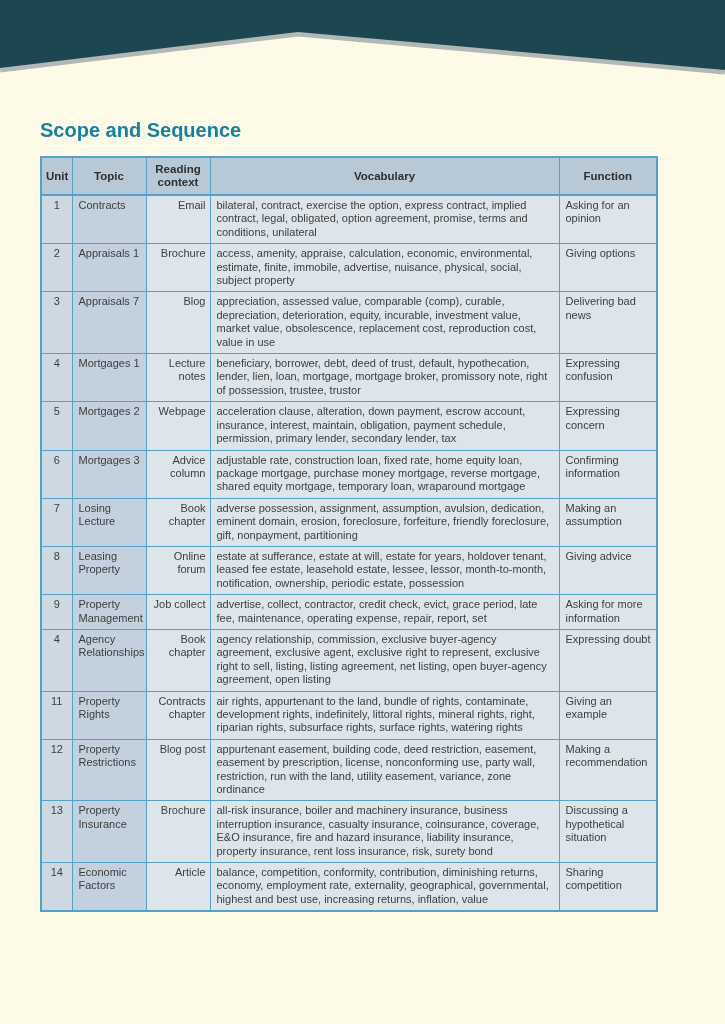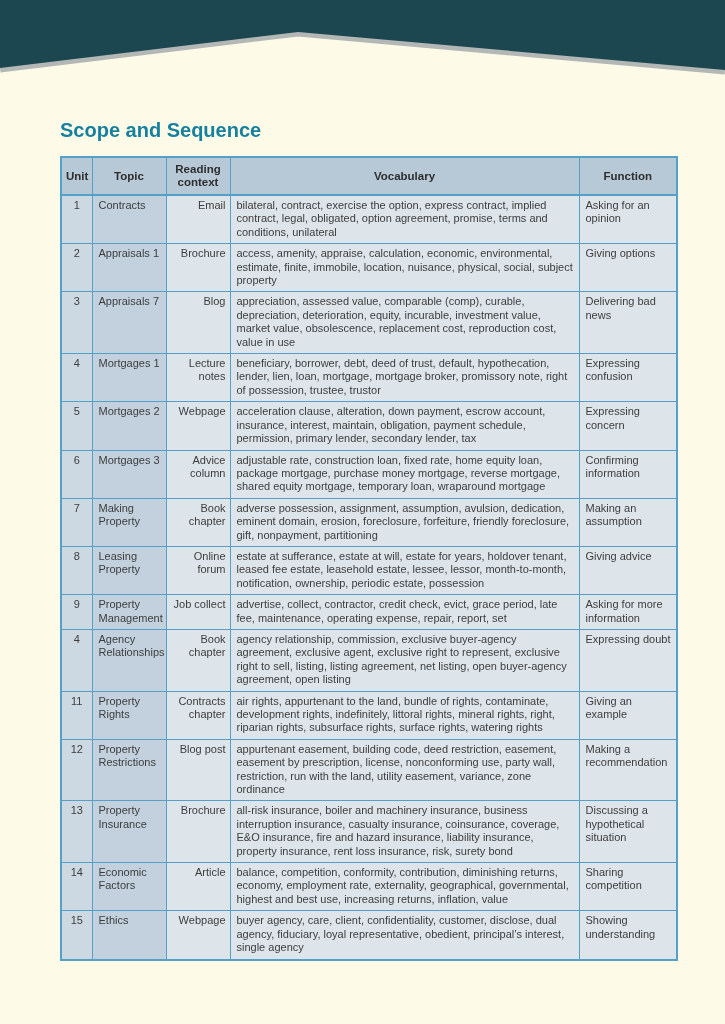--- a/index.html
+++ b/index.html
@@ -12,21 +12,21 @@
   body{
     width:725px;height:1024px;position:relative;overflow:hidden;
     background:var(--cream);
     font-family:"Liberation Sans", sans-serif;
     color:var(--text);
   }
   .banner{position:absolute;top:0;left:0;width:725px;height:92px;display:block;}
   .teal-fill{fill:var(--banner);}
   .cream-fill{fill:var(--cream);}
   .edge-line{stroke:var(--edge);fill:none;}
-  .content{position:absolute;top:92px;left:0;width:623px;padding:27px 49px 0 60px;}
+  .content{position:absolute;top:92px;left:0;width:623px;padding:27px 49px 0 40px;}
   h1.page-title{
     margin:0 0 15px 0;
     font-size:20px;line-height:22px;font-weight:bold;
     color:var(--title);
   }
   table.scope{
     border-collapse:collapse;table-layout:fixed;width:616px;
     border:2px solid var(--border);
   }
   .scope th,.scope td{
@@ -89,21 +89,21 @@
     <td class="topic">Contracts</td>
     <td class="ctx">Email</td>
     <td class="vocab">bilateral, contract, exercise the option, express contract, implied contract, legal, obligated, option agreement, promise, terms and conditions, unilateral</td>
     <td class="func">Asking for an opinion</td>
   </tr>
 
   <tr>
     <td class="unit">2</td>
     <td class="topic">Appraisals 1</td>
     <td class="ctx">Brochure</td>
-    <td class="vocab">access, amenity, appraise, calculation, economic, environmental, estimate, finite, immobile, location, nuisance, physical, social, subject property</td>
+    <td class="vocab">access, amenity, appraise, calculation, economic, environmental, estimate, finite, immobile, advertise, nuisance, physical, social, subject property</td>
     <td class="func">Giving options</td>
   </tr>
 
   <tr>
     <td class="unit">3</td>
     <td class="topic">Appraisals 7</td>
     <td class="ctx">Blog</td>
     <td class="vocab">appreciation, assessed value, comparable (comp), curable, depreciation, deterioration, equity, incurable, investment value, market value, obsolescence, replacement cost, reproduction cost, value in use</td>
     <td class="func">Delivering bad news</td>
   </tr>
@@ -127,21 +127,21 @@
   <tr>
     <td class="unit">6</td>
     <td class="topic">Mortgages 3</td>
     <td class="ctx">Advice column</td>
     <td class="vocab">adjustable rate, construction loan, fixed rate, home equity loan, package mortgage, purchase money mortgage, reverse mortgage, shared equity mortgage, temporary loan, wraparound mortgage</td>
     <td class="func">Confirming information</td>
   </tr>
 
   <tr>
     <td class="unit">7</td>
-    <td class="topic">Making Property</td>
+    <td class="topic">Losing Lecture</td>
     <td class="ctx">Book chapter</td>
     <td class="vocab">adverse possession, assignment, assumption, avulsion, dedication, eminent domain, erosion, foreclosure, forfeiture, friendly foreclosure, gift, nonpayment, partitioning</td>
     <td class="func">Making an assumption</td>
   </tr>
 
   <tr>
     <td class="unit">8</td>
     <td class="topic">Leasing Property</td>
     <td class="ctx">Online forum</td>
     <td class="vocab">estate at sufferance, estate at will, estate for years, holdover tenant, leased fee estate, leasehold estate, lessee, lessor, month-to-month, notification, ownership, periodic estate, possession</td>
@@ -189,22 +189,15 @@
   </tr>
 
   <tr>
     <td class="unit">14</td>
     <td class="topic">Economic Factors</td>
     <td class="ctx">Article</td>
     <td class="vocab">balance, competition, conformity, contribution, diminishing returns, economy, employment rate, externality, geographical, governmental, highest and best use, increasing returns, inflation, value</td>
     <td class="func">Sharing competition</td>
   </tr>
 
-  <tr>
-    <td class="unit">15</td>
-    <td class="topic">Ethics</td>
-    <td class="ctx">Webpage</td>
-    <td class="vocab">buyer agency, care, client, confidentiality, customer, disclose, dual agency, fiduciary, loyal representative, obedient, principal’s interest, single agency</td>
-    <td class="func">Showing understanding</td>
-  </tr>
 </tbody>
   </table>
 </div>
 
 </body></html>

